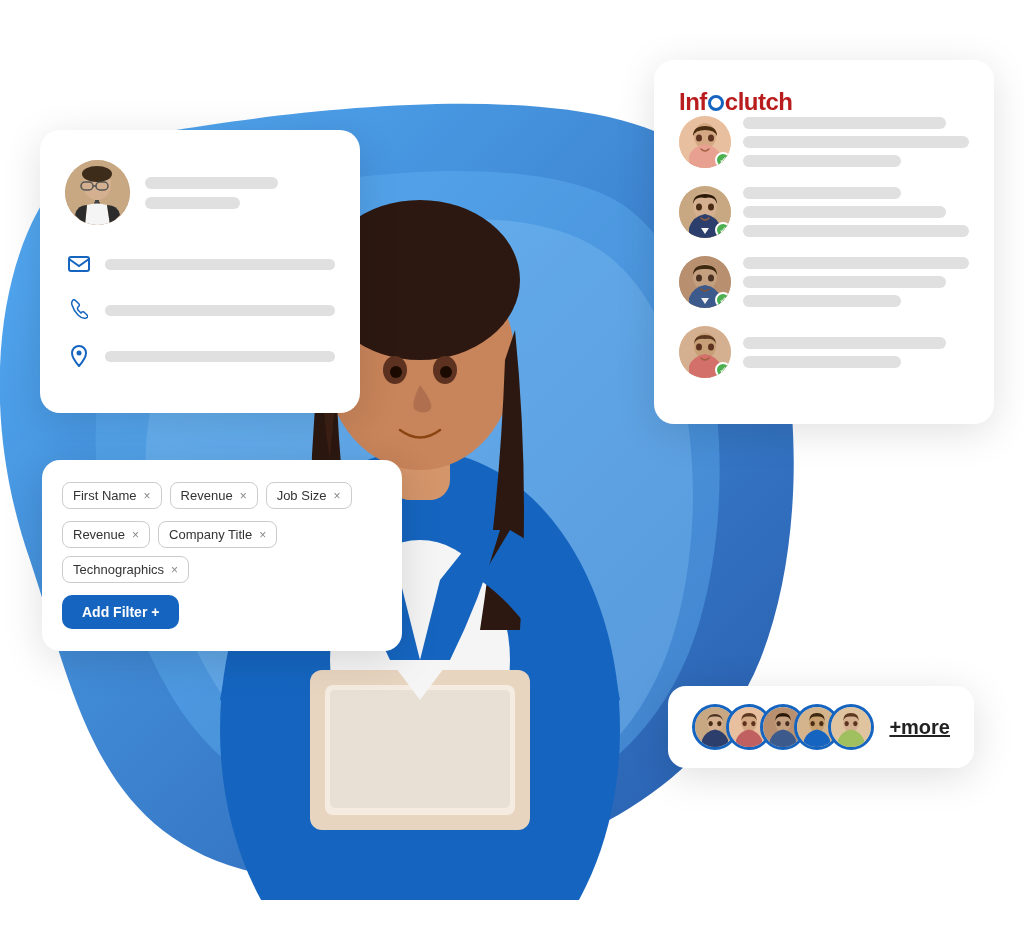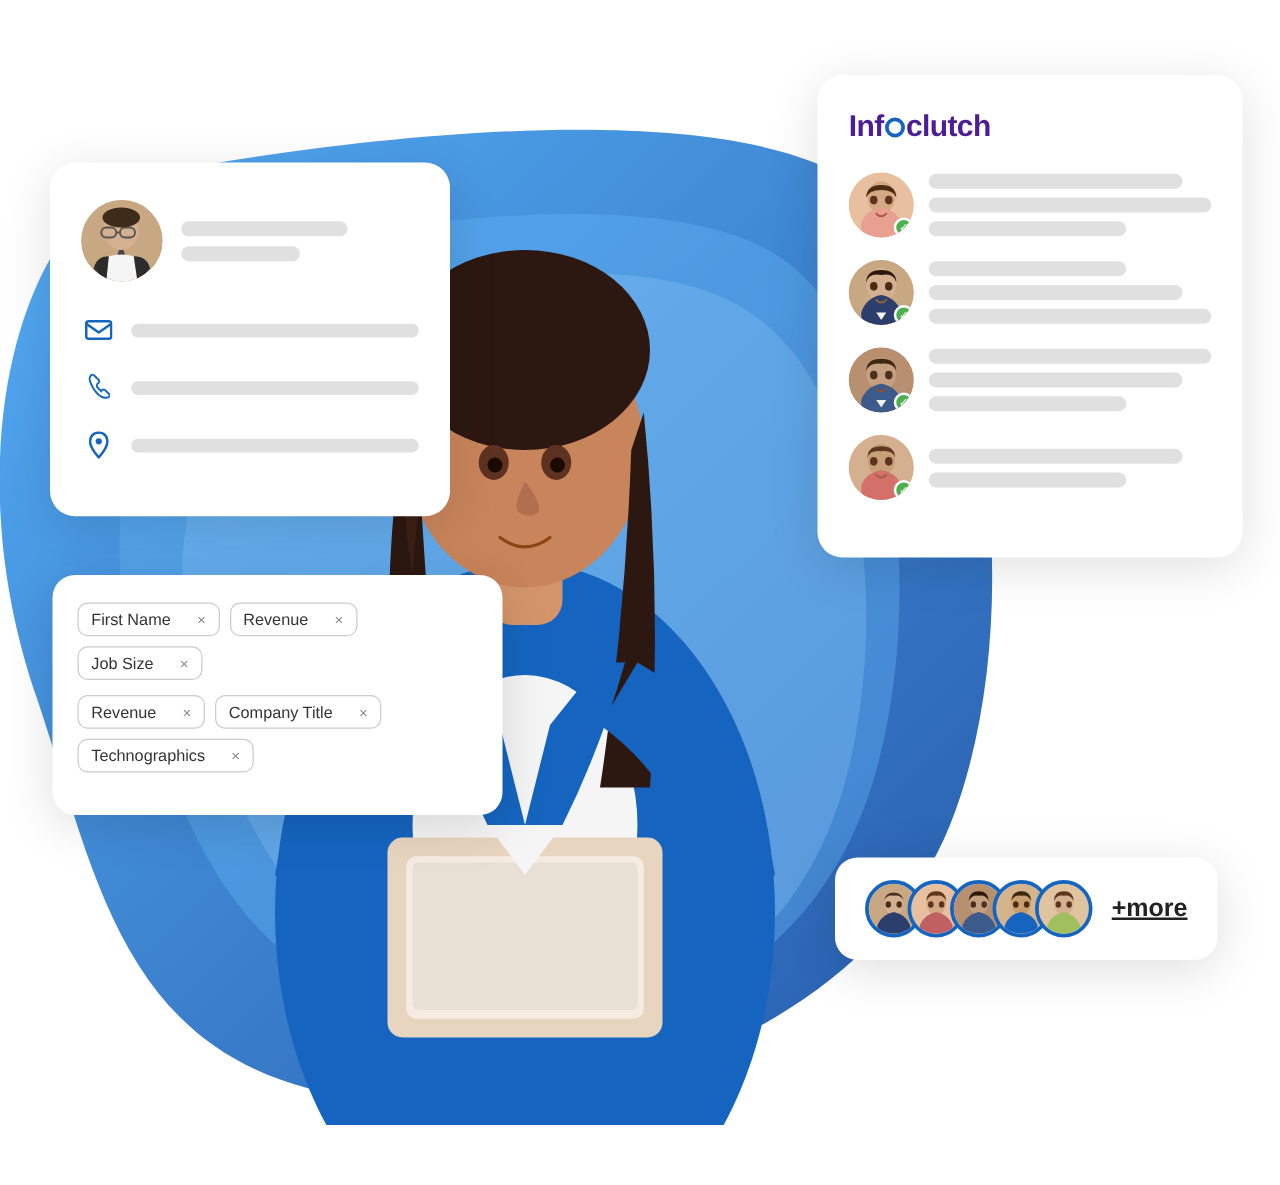--- a/index.html
+++ b/index.html
@@ -136,21 +136,21 @@
     .filter-tags-row {
       display: flex;
       flex-wrap: wrap;
       gap: 8px;
       margin-bottom: 12px;
     }
 
     .filter-tag {
       display: flex;
       align-items: center;
-      gap: 19px;
+      gap: 5px;
       border: 1.5px solid #ccc;
       border-radius: 8px;
       padding: 5px 10px;
       font-size: 13px;
       color: #333;
       background: #fff;
     }
 
     .filter-tag .tag-x {
       color: #888;
@@ -183,22 +183,21 @@
       background: #fff;
       border-radius: 20px;
       padding: 28px 25px;
       box-shadow: 0 8px 40px rgba(0,0,0,0.12);
       z-index: 10;
     }
 
     .infoclutch-logo {
       font-size: 24px;
       font-weight: 700;
-      color: #4c1d95;
-      margin-bottom: 22px;
+      color: #b91c1c;
       letter-spacing: -0.5px;
     }
     .infoclutch-logo .o-circle {
       display: inline-block;
       width: 16px;
       height: 16px;
       border-radius: 50%;
       border: 3px solid #1565c0;
       vertical-align: middle;
       margin: 0 1px;
@@ -442,20 +441,23 @@
       </div>
       <div class="filter-tag">
         <span>Company Title</span>
         <span class="tag-x">×</span>
       </div>
       <div class="filter-tag">
         <span>Technographics</span>
         <span class="tag-x">×</span>
       </div>
     </div>
+    <button class="add-filter-btn">
+      <span>Add Filter +</span>
+    </button>
   </div>
 
   <div class="infoclutch-card">
     <div class="infoclutch-logo">
       <span>Inf<span class="o-circle"></span>clutch</span>
     </div>
 
     <div class="contact-row">
       <div class="contact-avatar face-1" style="position:relative;">
         <svg width="52" height="52" viewBox="0 0 52 52" xmlns="http://www.w3.org/2000/svg">

